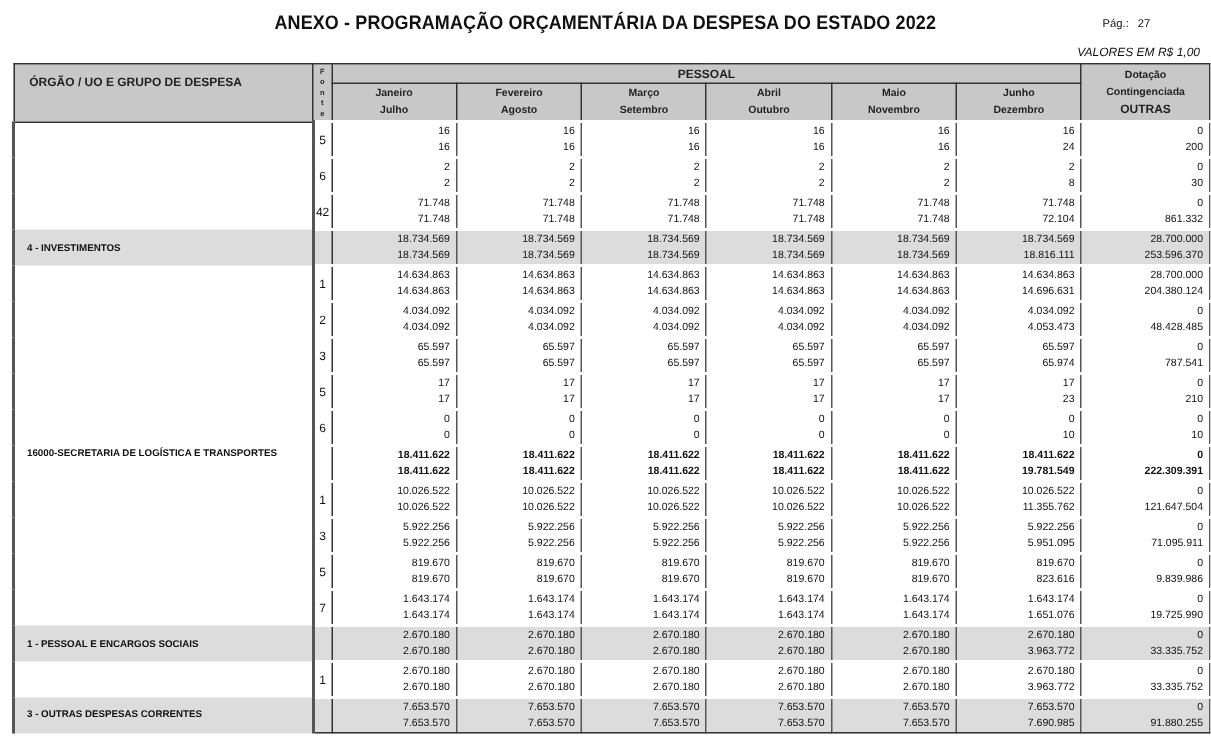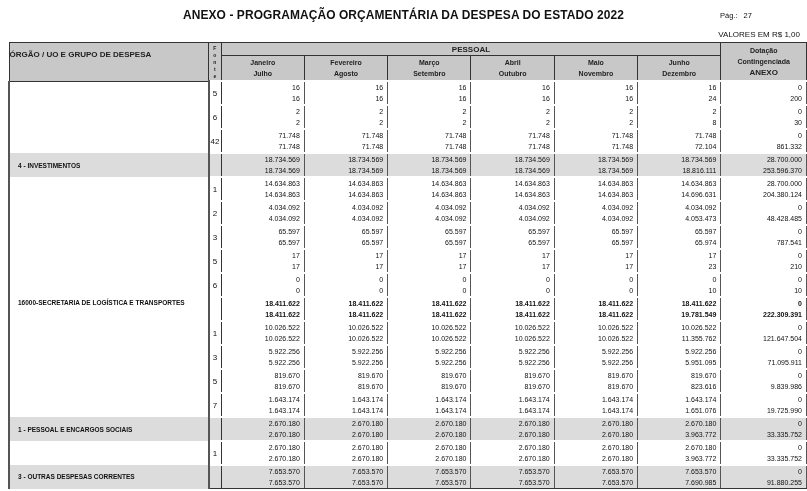--- a/index.html
+++ b/index.html
@@ -1,24 +1,24 @@
 <!DOCTYPE html>
 <html><head>
 <meta charset="utf-8">
 <style>
   html, body { margin:0; padding:0; background:#fff; }
   body { width:807px; height:491px; position:relative; overflow:hidden; font-family:"Liberation Sans", sans-serif; color:#111; }
   .title { position:absolute; left:0; width:807px; top:7px; text-align:center; font-size:13px; font-weight:bold; letter-spacing:0.1px; font-family:"Liberation Sans Narrow","Liberation Sans", sans-serif; transform:scaleX(0.92); }
-  .page { position:absolute; left:720px; top:11px; font-size:7.5px; }
+  .page { position:absolute; left:735px; top:11px; font-size:7.5px; }
   .page span { margin-left:6px; }
-  .units { position:absolute; right:7px; top:30px; font-size:8px; }
+  .units { position:absolute; right:7px; top:30px; font-size:8px;font-style:italic; }
   table { position:absolute; left:8px; top:42px; border-collapse:collapse; table-layout:fixed; font-size:7px; }
   td, th { padding:0; }
   thead th { background:#c8c8c8; border:1px solid #333; font-weight:bold; font-size:7px; color:#222; }
-  th.orgao { text-align:left; padding-left:0; vertical-align:top; padding-top:7px; font-size:8px; }
+  th.orgao { text-align:left; padding-left:10px; vertical-align:top; padding-top:7px; font-size:8px; }
   th.fonte { font-size:5px; line-height:7px; vertical-align:top; padding-top:2px; }
   th.quotas { height:12px; font-size:8px; }
   th.month { height:24px; line-height:11px; font-weight:bold; }
   th.total { line-height:11px; }
   td.lbl { border-left:2px solid #555; font-size:6.5px; font-weight:bold; padding-left:8px; }
   td.fnt { border-left:2px solid #555; border-right:1px solid #333; text-align:center; font-size:8px; }
   td.val { text-align:right; padding-right:4px; border-right:1px solid #555; font-size:7px; line-height:11px; }
   tr.block td.val, tr.block td.fnt { border-top:2px solid #fff; }
   tr.sep td.fnt, tr.sep td.val { border-bottom:1px solid #333; }
   tr.grp td { background:#dcdcdc; }
@@ -53,21 +53,21 @@
         <span class="l1">F</span>
           <span class="l1">o</span>
           <span class="l1">n</span>
           <span class="l1">t</span>
           <span class="l1">e</span>
       </th>
       <th class="quotas" colspan="6">PESSOAL</th>
       <th class="total" rowspan="2">
         <span class="l1">Dotação</span>
           <span class="l1">Contingenciada</span>
-          <span class="l1" style="font-size:8px">ANEXO</span>
+          <span class="l1" style="font-size:8px">OUTRAS</span>
       </th>
     </tr>
     <tr id="month-row">
         <th class="month">
           <span class="l1">Janeiro</span>
           <span class="l2">Julho</span>
         </th>
         <th class="month">
           <span class="l1">Fevereiro</span>
           <span class="l2">Agosto</span>

